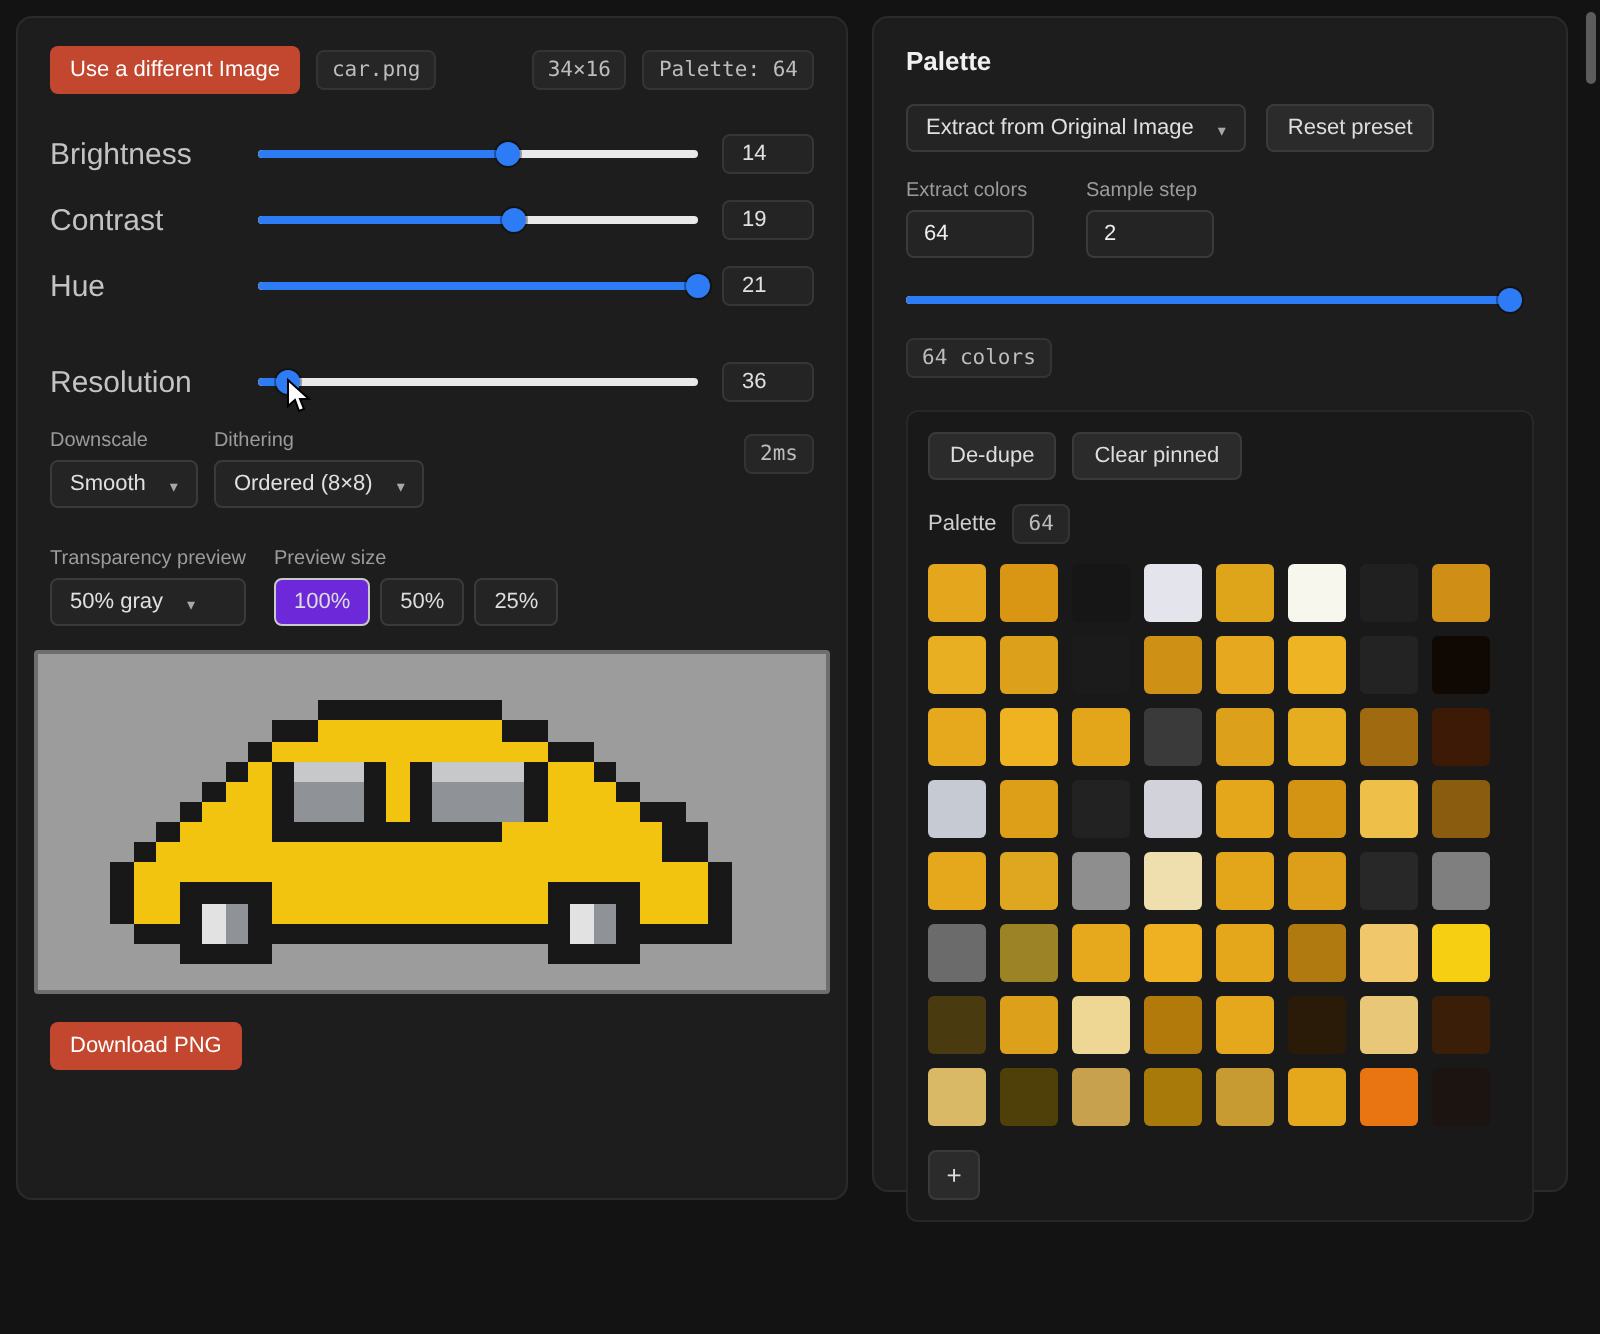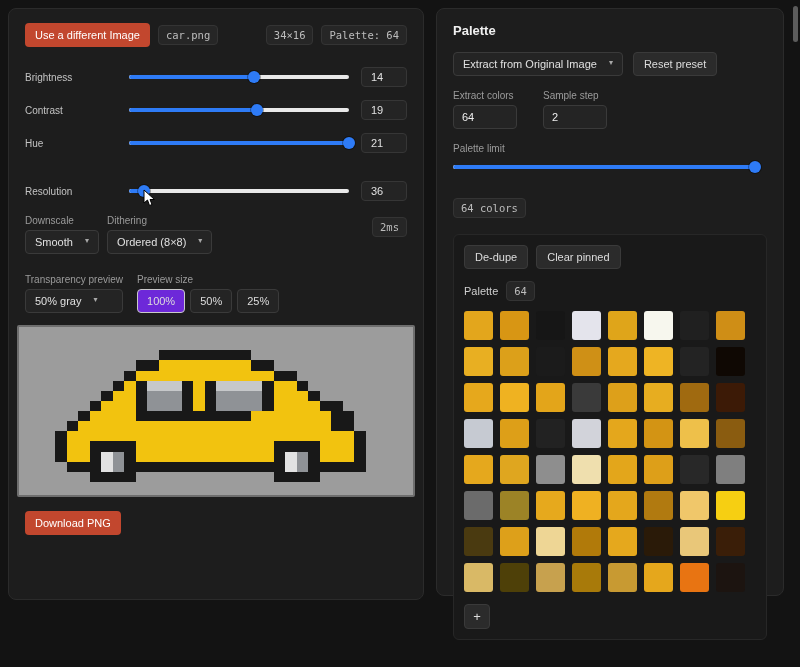--- a/index.html
+++ b/index.html
@@ -23,33 +23,33 @@
   .btn-danger{background:var(--danger,#c2472e);color:#fff;padding:6px 10px}
   .btn-dark{background:#2b2b2b;border:1px solid #3a3a3a;color:#ddd;padding:5px 10px}
 
   .chip{background:#262626;border:1px solid #343434;color:#bdbdbd;font-size:10.5px;
         padding:3px 7px;border-radius:4px;font-family:"DejaVu Sans Mono",monospace;white-space:nowrap}
 
   
   #sliders{margin-top:20px}
   .slider-row{display:flex;align-items:center;margin-bottom:13px}
   .slider-row:last-child{margin-top:28px}
-  .slider-label{width:104px;font-size:10px;color:#c3c3c3}
+  .slider-label{width:104px;font-size:15px;color:#c3c3c3}
   .slider{position:relative;flex:1;height:14px;margin-right:12px}
   .track{position:absolute;top:5px;left:0;right:0;height:4px;border-radius:2px;background:#e9e9e9;overflow:hidden}
   .fill{height:100%;border-radius:2px;background:var(--accent,#2e7bf6)}
   .thumb{position:absolute;top:1px;width:12px;height:12px;border-radius:50%;
          background:var(--accent,#2e7bf6);transform:translateX(-6px);box-shadow:0 0 0 1px rgba(0,0,0,.35)}
   .value-chip{width:46px;background:#242424;border:1px solid #363636;border-radius:4px;
               font-size:11px;color:#e0e0e0;padding:3px 0 3px 9px}
 
   .mini-label{font-size:10px;color:#9b9b9b;display:block;margin-bottom:4px}
   .selects-row{display:flex;gap:8px;margin-top:14px;align-items:flex-end}
   .select{background:#242424;border:1px solid #3a3a3a;border-radius:4px;padding:5px 9px;font-size:11px;
-          color:#e0e0e0;display:flex;align-items:flex-start;gap:12px;cursor:pointer;white-space:nowrap}
+          color:#e0e0e0;display:flex;align-items:flex-end;gap:12px;cursor:pointer;white-space:nowrap}
   .chev{font-size:8px;color:#a8a8a8}
   .time-chip{margin-left:auto;align-self:flex-start;margin-top:2px}
 
   .preview-controls{display:flex;gap:14px;margin-top:20px;align-items:flex-end}
   .seg{display:flex;gap:5px}
   .seg-btn{background:#242424;border:1px solid #3a3a3a;border-radius:4px;padding:5px 9px;font-size:11px;color:#ddd;cursor:pointer}
   .seg-btn.selected{border-color:#c9c9c9;background:#6d28d9}
 
   .preview-box{margin:12px -8px 0;height:172px;border:2px solid #6e6e6e;border-radius:2px;
                display:flex;align-items:center;justify-content:center}
@@ -59,21 +59,21 @@
   .download-row{margin-top:14px}
 
   
   .preset-row{display:flex;gap:10px;align-items:center;margin-bottom:14px}
   .inputs-row{display:flex;gap:26px;margin-bottom:14px}
   .input{width:64px;background:#242424;border:1px solid #3a3a3a;border-radius:4px;color:#eee;
          font-size:11px;padding:5px 8px;font-family:"Liberation Sans",sans-serif}
   .limit-slider{position:relative;height:14px;margin-top:6px}
   .usage-bar{background:#242424;border:1px solid #343434;border-radius:4px;padding:5px 8px;
              font-family:"DejaVu Sans Mono",monospace;font-size:11px;color:#c6c6c6;margin-top:10px}
-  .count-chip{display:inline-block;margin-top:24px}
+  .count-chip{display:inline-block;margin-top:12px}
 
   .swatch-box{background:#191919;border:1px solid #272727;border-radius:6px;padding:10px;margin-top:16px}
   .palette-label-row{display:flex;align-items:center;gap:8px;margin-top:12px}
   .palette-label{font-size:11px;color:#cfcfcf}
   #swatch-grid{display:grid;grid-template-columns:repeat(8,29px);grid-auto-rows:29px;gap:7px;margin-top:10px}
   .swatch{border-radius:3px;cursor:pointer}
   .plus-btn{margin-top:12px;width:26px;text-align:center;padding:4px 0;font-size:13px}
 
   .scrollbar{position:absolute;right:2px;top:6px;width:5px;height:36px;background:#5c5c5c;border-radius:3px}
   .cursor{position:absolute;left:143px;top:189px;pointer-events:none}
@@ -739,21 +739,20 @@
     <div>
       <span class="mini-label">Extract colors</span>
       <input class="input" value="64" style="">
     </div>
     <div>
       <span class="mini-label">Sample step</span>
       <input class="input" value="2" style="">
     </div>
   </div>
 
-  <span class="mini-label">Palette limit</span>
   <div class="slider limit-slider">
     <div class="track">
         <div class="fill" id="limit-fill" style="width: 100%;"></div>
       </div>
     <div class="thumb" id="limit-thumb" style="left: 100%;"></div>
   </div>
 
   <span class="chip count-chip">64 colors</span>
 
   <div class="swatch-box">

